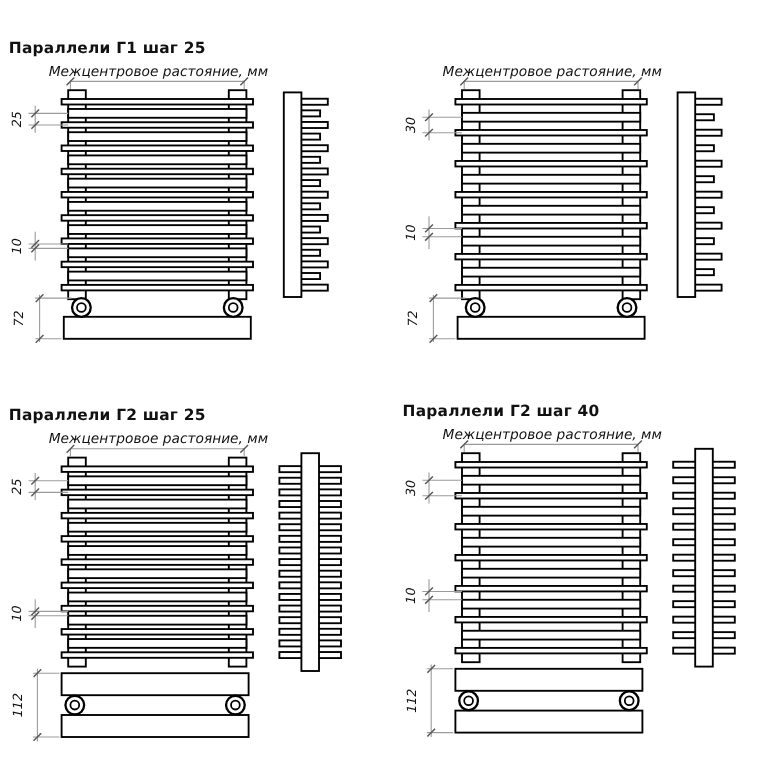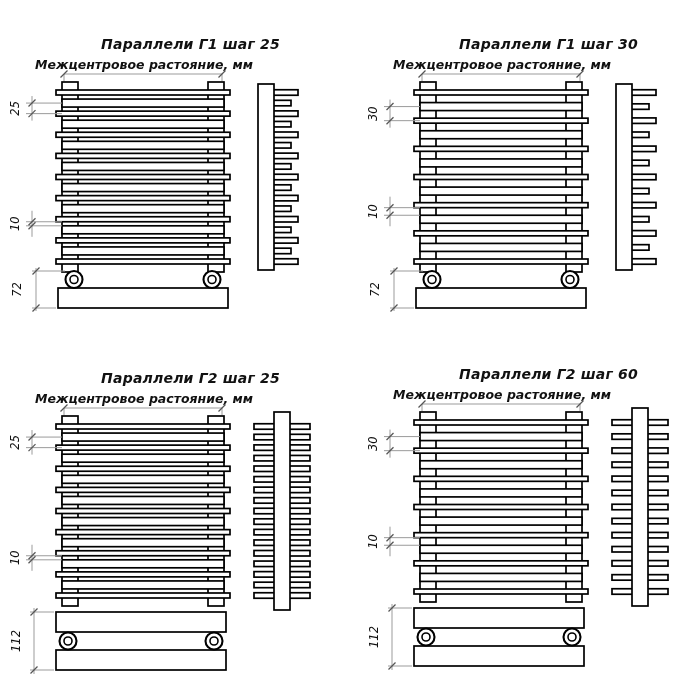--- a/index.html
+++ b/index.html
@@ -2,27 +2,27 @@
 <html><head>
 <meta charset="utf-8">
 <style>
   html,body{margin:0;padding:0;}
   body{
     width:700px;height:700px;background:#ffffff;position:relative;overflow:hidden;
     font-family:"DejaVu Sans",sans-serif;
   }
   .quadrant{position:absolute;width:345px;height:335px;}
   .q-title{
-    position:absolute;top:10px;left:0;width:272px;text-align:right;
-    font-style:italic;font-weight:600;font-size:14px;color:#111;
+    position:absolute;top:10px;left:0;width:272px;text-align:left;
+    font-weight:600;font-size:14px;color:#111;
     letter-spacing:.2px;white-space:nowrap;
   }
   .q-subtitle{
     position:absolute;top:31px;left:0;width:272px;text-align:center;
-    font-style:italic;font-weight:700;font-size:12.5px;color:#111;white-space:nowrap;
+    font-style:italic;font-weight:400;font-size:12.5px;color:#111;white-space:nowrap;
   }
   svg.drawing{position:absolute;left:0;top:0;}
   .dim-text{
     font-family:"DejaVu Sans",sans-serif;font-style:italic;font-size:11.5px;fill:#111;
   }
 </style>
 </head>
 <body>
 
 <section class="quadrant" style="left:8px;top:26px">
@@ -105,21 +105,20 @@
         <line x1="24" y1="245" x2="57" y2="245" stroke="#9b9b9b" stroke-width="1"></line>
         <line x1="24" y1="282" x2="48" y2="282" stroke="#9b9b9b" stroke-width="1"></line>
         <line x1="24.5" y1="248.5" x2="31.5" y2="241.5" stroke="#555555" stroke-width="1.3"></line>
         <line x1="24.5" y1="285.5" x2="31.5" y2="278.5" stroke="#555555" stroke-width="1.3"></line>
         <text x="13" y="263.5" text-anchor="middle" class="dim-text" transform="rotate(-90 13 263.5)">72</text>
       </g>
     </svg>
 </section>
 
 <section class="quadrant" style="left:366px;top:26px">
-  <div class="q-title">Параллели Г1 шаг 30</div>
   <div class="q-subtitle">Межцентровое растояние, мм</div>
   <svg class="drawing" width="345" height="335" viewBox="0 0 345 335">
       <g>
         <rect x="54" y="56" width="16" height="190" fill="#fff" stroke="#000000" stroke-width="1.7"></rect>
         <rect x="200" y="56" width="16" height="190" fill="#fff" stroke="#000000" stroke-width="1.7"></rect>
         <rect x="48" y="64" width="174" height="5" fill="#fff" stroke="#000000" stroke-width="1.7"></rect>
         <rect x="54" y="76.58333333333333" width="162" height="8" fill="#fff" stroke="#000000" stroke-width="1.7"></rect>
         <rect x="48" y="92.16666666666666" width="174" height="5" fill="#fff" stroke="#000000" stroke-width="1.7"></rect>
         <rect x="54" y="104.74999999999999" width="162" height="8" fill="#fff" stroke="#000000" stroke-width="1.7"></rect>
         <rect x="48" y="120.33333333333331" width="174" height="5" fill="#fff" stroke="#000000" stroke-width="1.7"></rect>
@@ -287,21 +286,21 @@
         <line x1="22" y1="252" x2="46" y2="252" stroke="#9b9b9b" stroke-width="1"></line>
         <line x1="22" y1="310" x2="46" y2="310" stroke="#9b9b9b" stroke-width="1"></line>
         <line x1="22.5" y1="255.5" x2="29.5" y2="248.5" stroke="#555555" stroke-width="1.3"></line>
         <line x1="22.5" y1="313.5" x2="29.5" y2="306.5" stroke="#555555" stroke-width="1.3"></line>
         <text x="12" y="281" text-anchor="middle" class="dim-text" transform="rotate(-90 12 281)">112</text>
       </g>
     </svg>
 </section>
 
 <section class="quadrant" style="left:366px;top:356px">
-  <div class="q-title">Параллели Г2 шаг 60</div>
+  <div class="q-title">Параллели Г2 шаг 40</div>
   <div class="q-subtitle">Межцентровое растояние, мм</div>
   <svg class="drawing" width="345" height="335" viewBox="0 0 345 335">
       <g>
         <rect x="54" y="56" width="16" height="190" fill="#fff" stroke="#000000" stroke-width="1.7"></rect>
         <rect x="200" y="56" width="16" height="190" fill="#fff" stroke="#000000" stroke-width="1.7"></rect>
         <rect x="48" y="64" width="174" height="5" fill="#fff" stroke="#000000" stroke-width="1.7"></rect>
         <rect x="54" y="76.58333333333333" width="162" height="8" fill="#fff" stroke="#000000" stroke-width="1.7"></rect>
         <rect x="48" y="92.16666666666666" width="174" height="5" fill="#fff" stroke="#000000" stroke-width="1.7"></rect>
         <rect x="54" y="104.74999999999999" width="162" height="8" fill="#fff" stroke="#000000" stroke-width="1.7"></rect>
         <rect x="48" y="120.33333333333331" width="174" height="5" fill="#fff" stroke="#000000" stroke-width="1.7"></rect>

